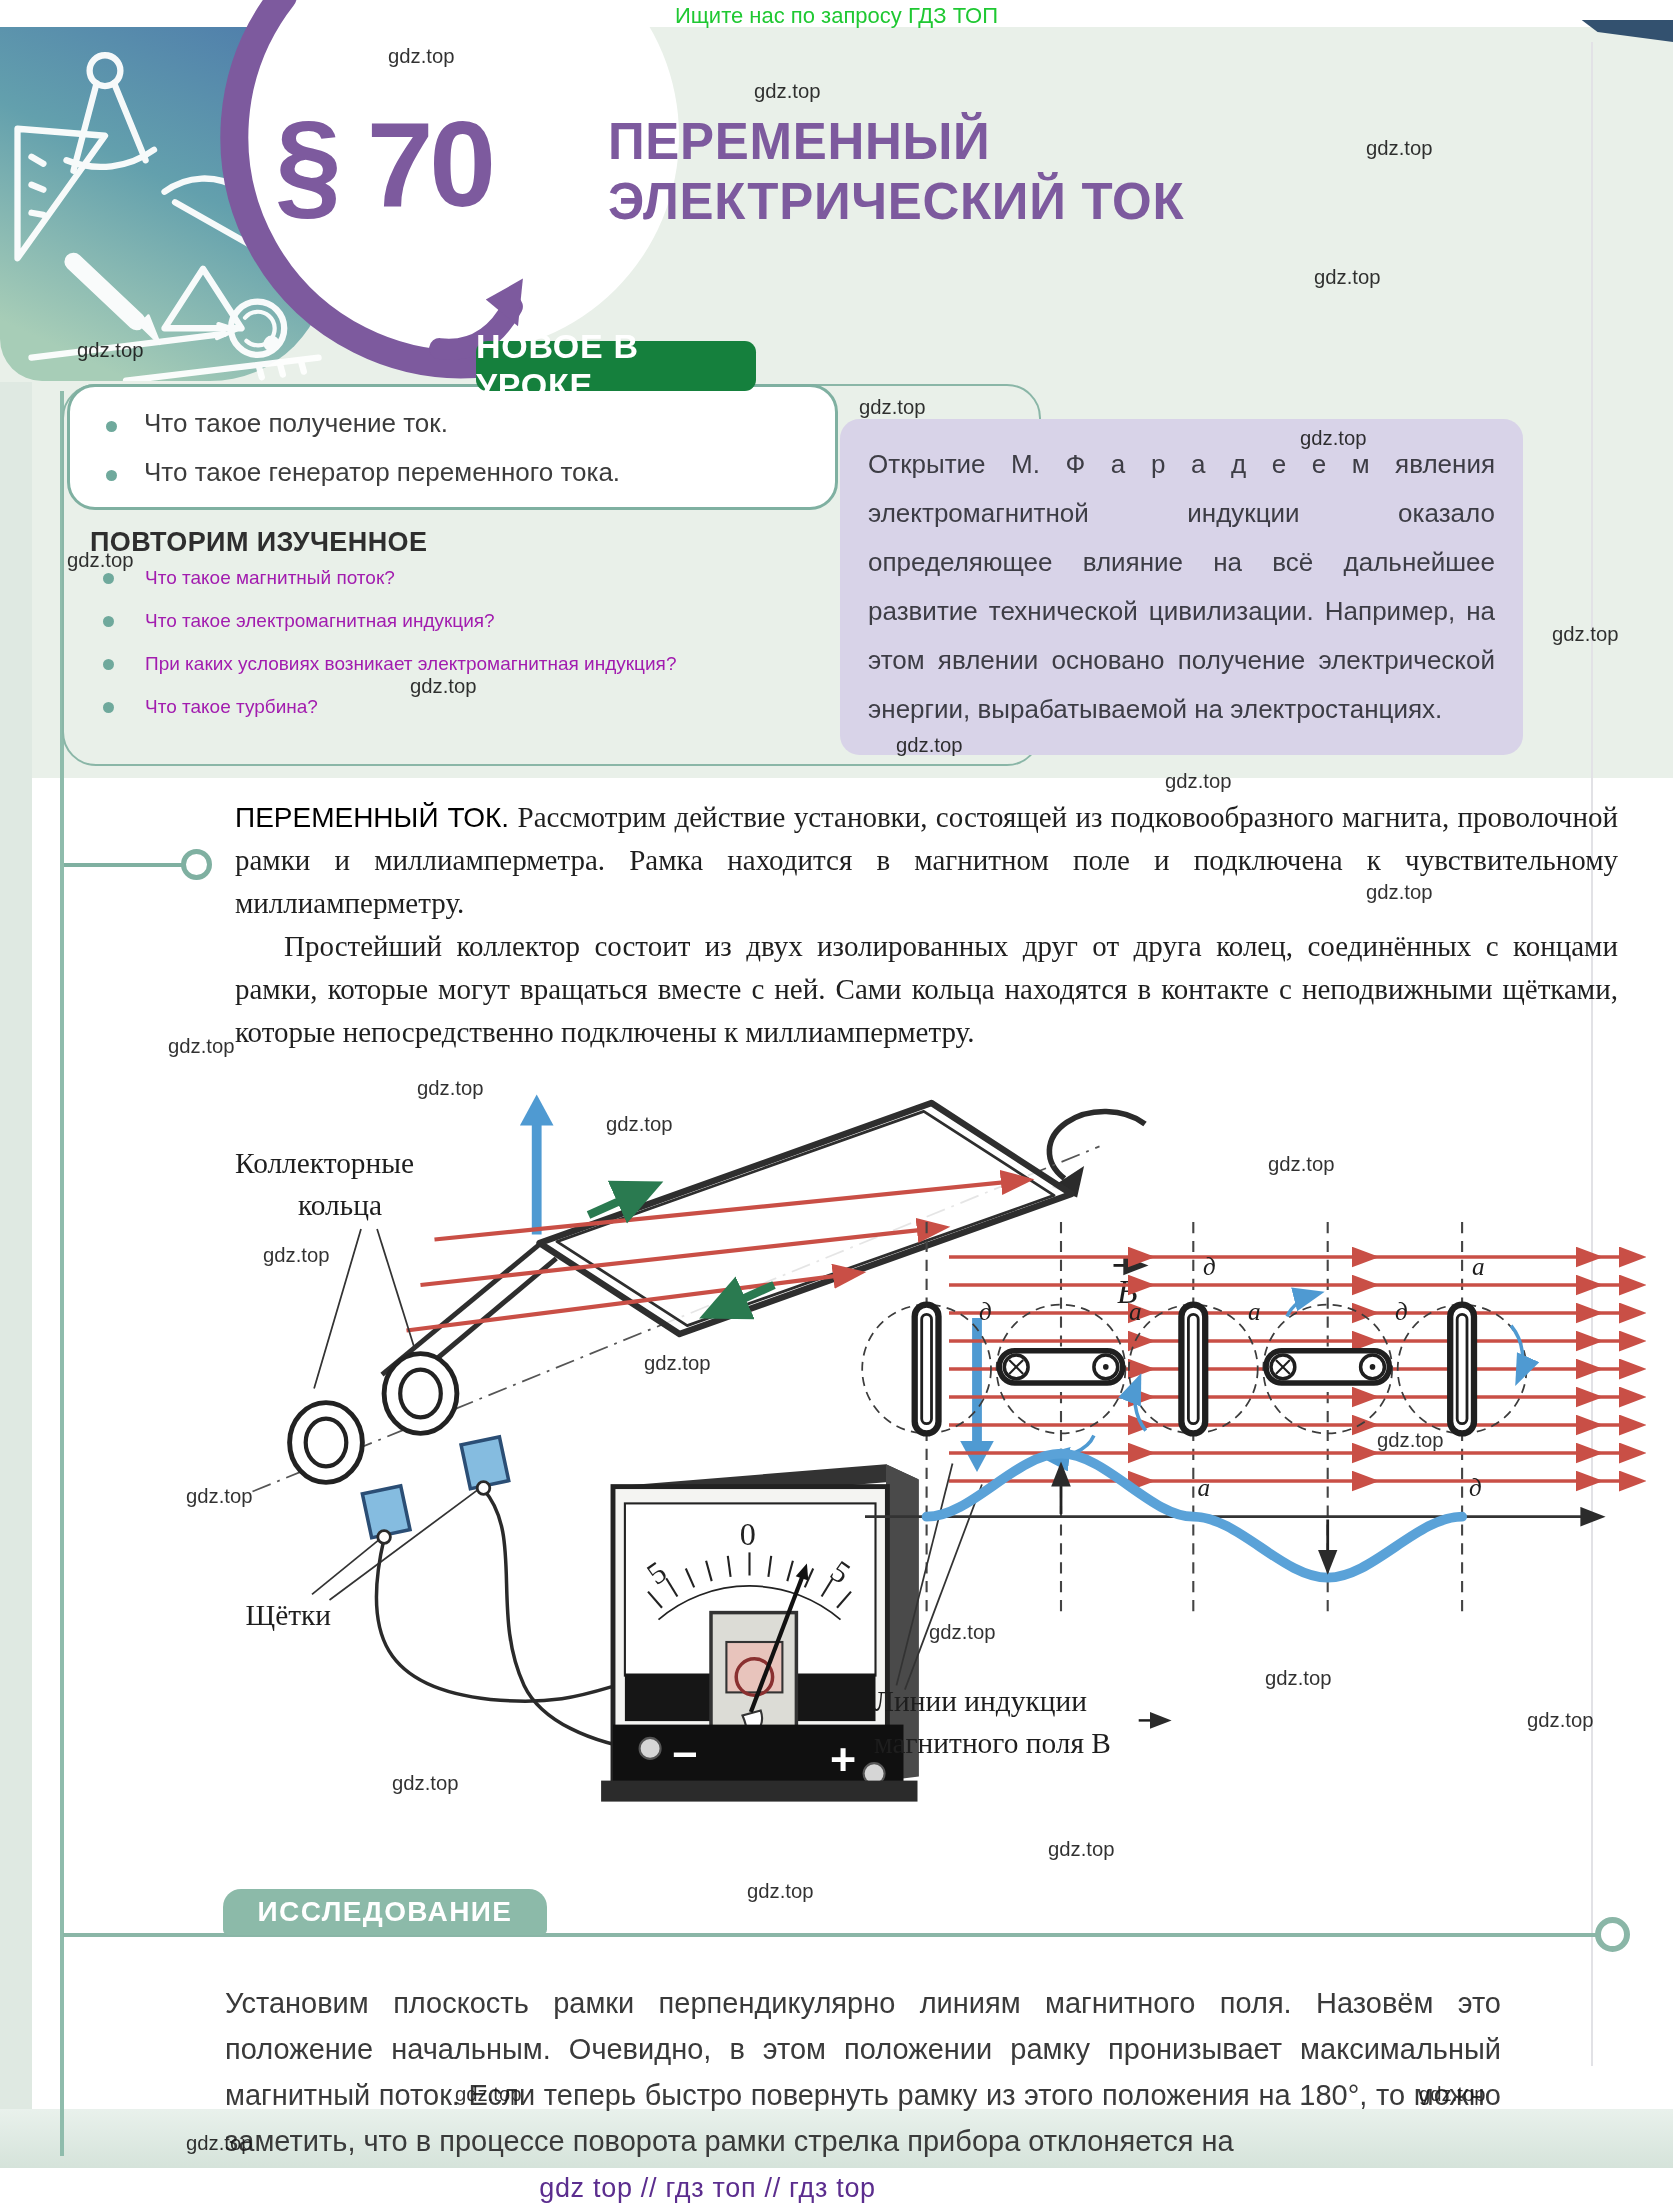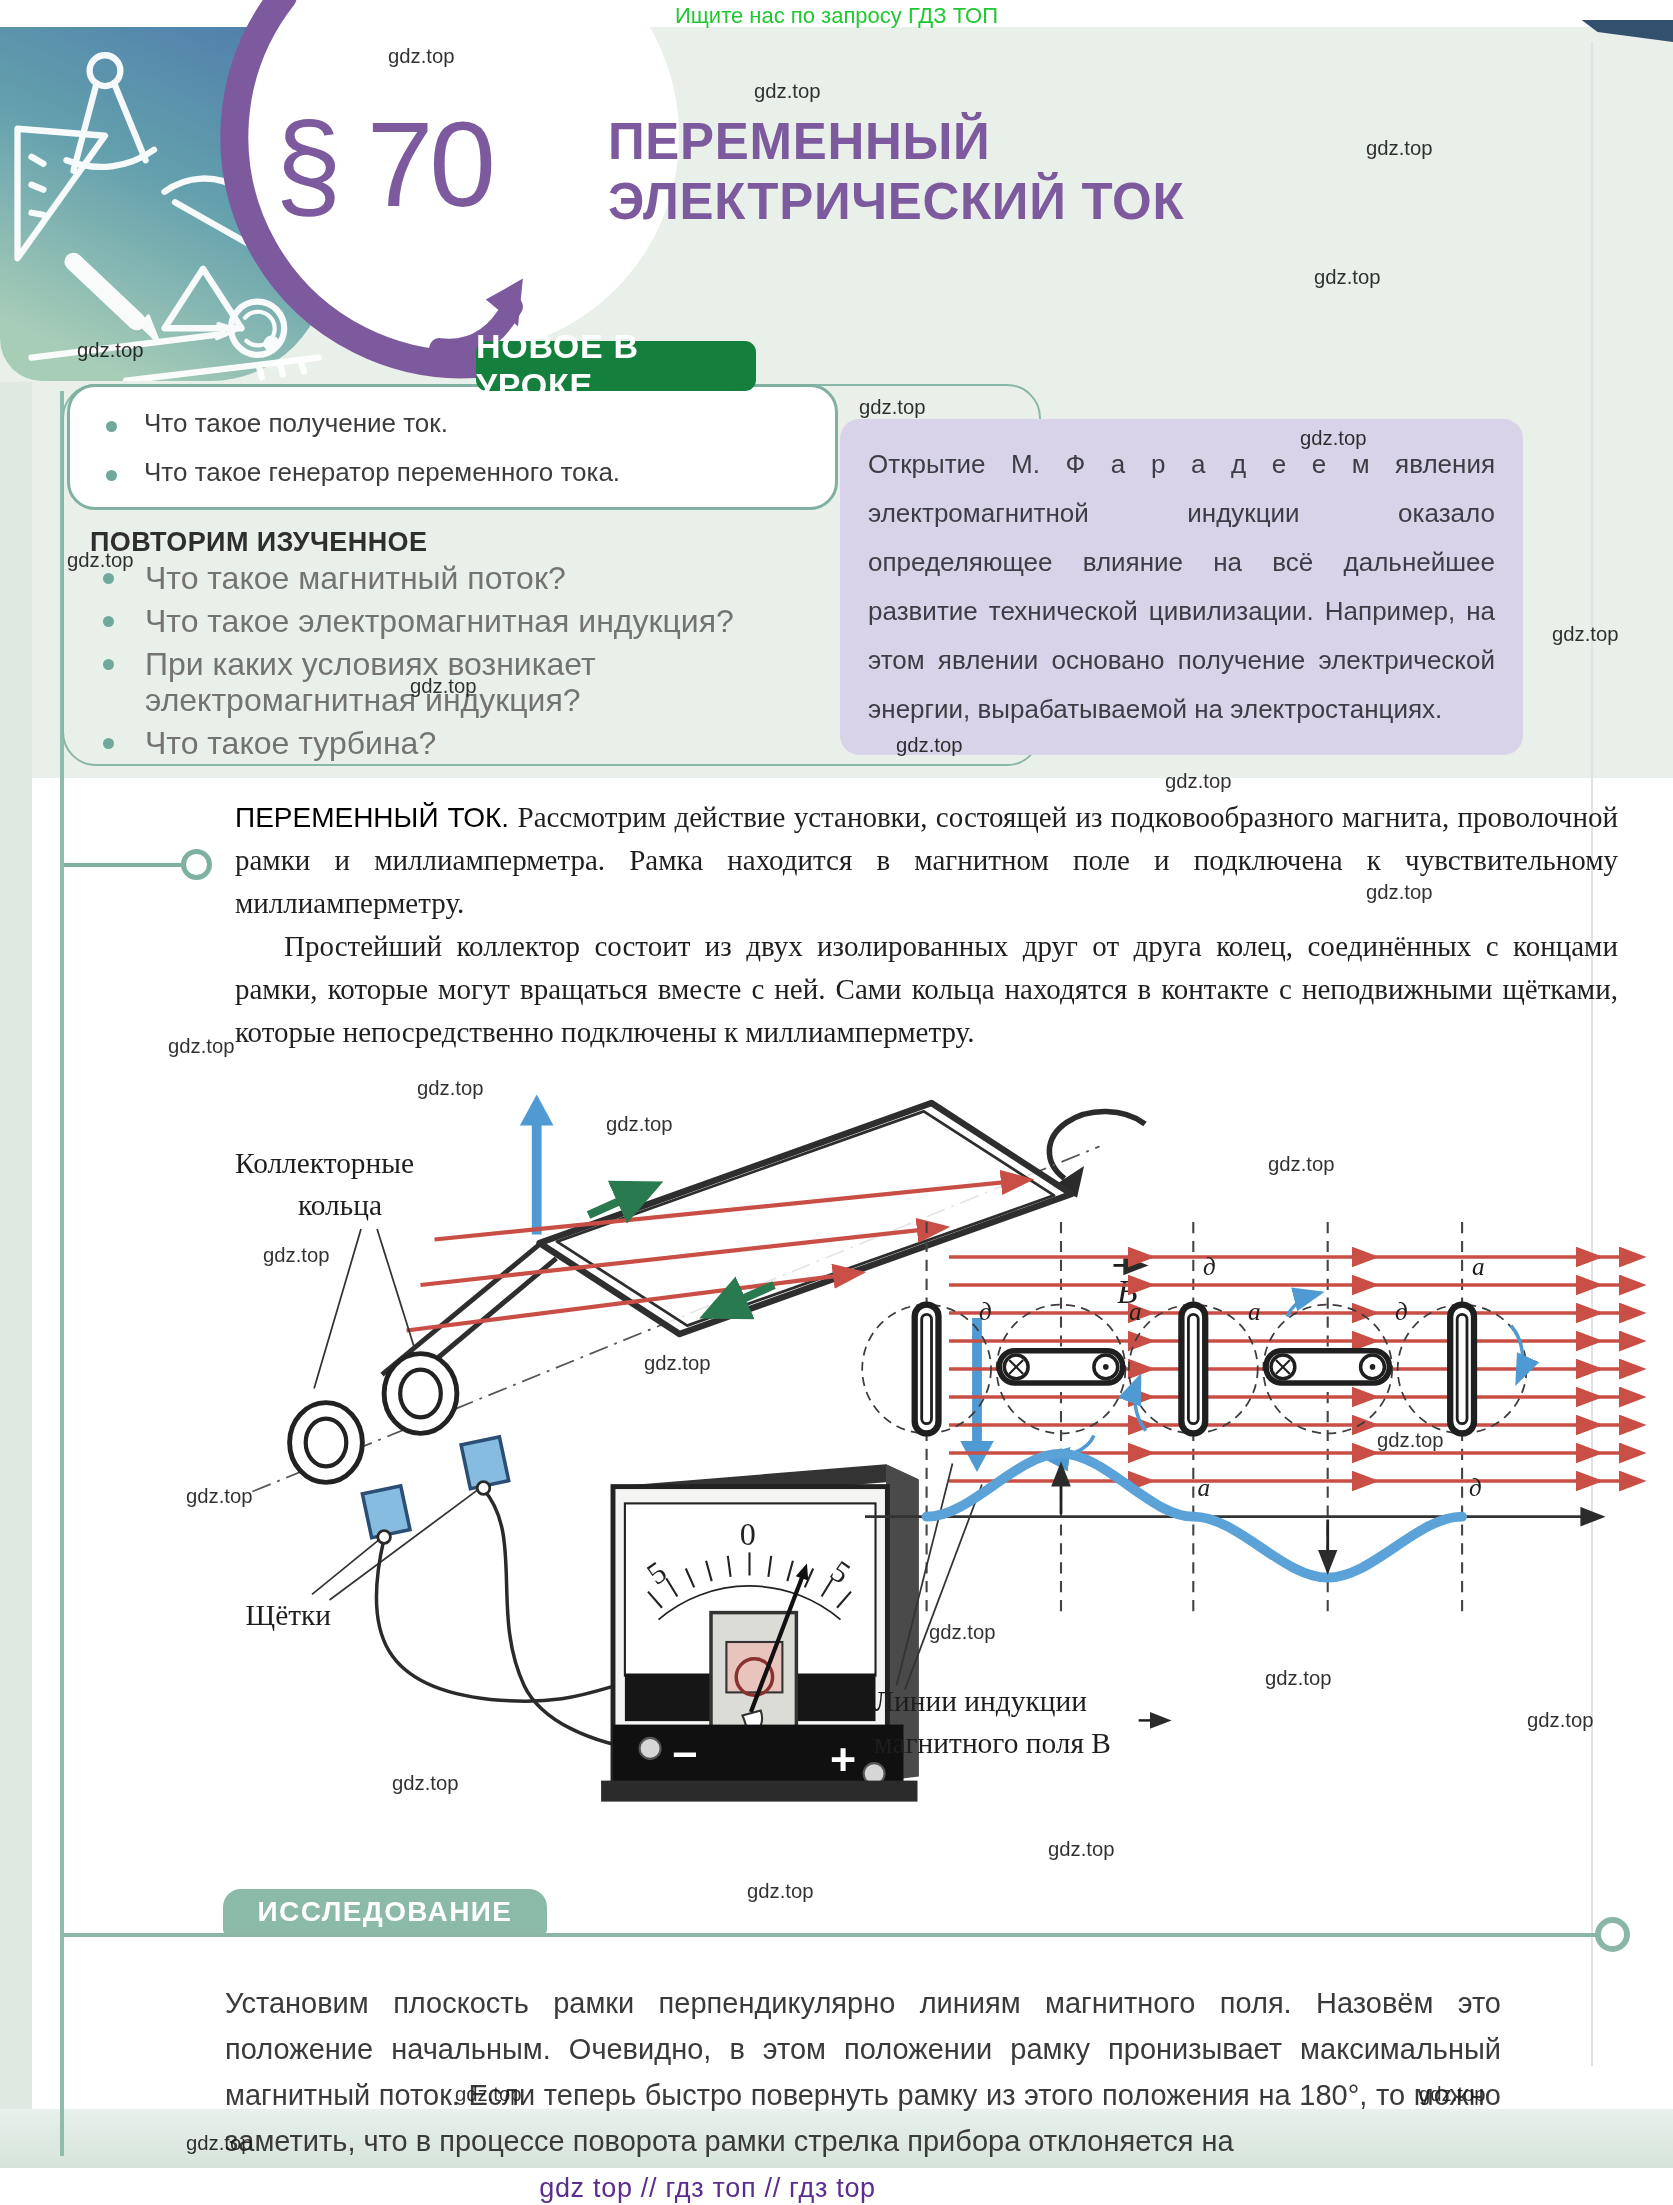--- a/index.html
+++ b/index.html
@@ -25,34 +25,34 @@
   .corner{left:0;top:27px;width:329px;height:354px;
       background:linear-gradient(205deg,#4d7aab 0%,#63a0ad 45%,#a7cdb7 88%);
       border-radius:0 0 119px 42px;}
   .white-circle{left:245px;top:-81px;width:434px;height:434px;border-radius:50%;background:#ffffff;}
 
   
   .margin-line{left:60px;top:391px;width:3.5px;height:1765px;background:#8fbcac;}
   .outer-box{left:62px;top:384px;width:975px;height:378px;border:2.8px solid #8ab6a7;border-radius:34px;}
 
   
-  .par-mark{left:275px;top:104px;font-size:120px;line-height:1;font-weight:400;color:#7d5a9e;letter-spacing:-4.2px;}
+  .par-mark{left:275px;top:104px;font-size:120px;line-height:1;font-weight:700;color:#7d5a9e;letter-spacing:-4.2px;}
   .title1{left:608px;top:112px;font-size:51px;font-weight:bold;color:#7d5a9e;letter-spacing:0.7px;}
   .title2{left:608px;top:172px;font-size:51px;font-weight:bold;color:#7d5a9e;letter-spacing:0.7px;}
 
   .badge-new{left:476px;top:341px;width:280px;height:50px;background:#15803d;border-radius:11.2px;
       display:flex;align-items:center;justify-content:center;color:#fff;font-size:34px;font-weight:bold;letter-spacing:0.7px;}
 
   .white-box{left:67px;top:384px;width:765px;height:120px;background:#fff;border:3.5px solid #7fb0a1;border-radius:28px;}
   .wb-item{position:absolute;left:74px;font-size:26px;color:#3c3c3c;}
   .dot{position:absolute;width:11.2px;height:11.2px;border-radius:50%;background:#6fa99c;}
 
   .review-head{left:90px;top:527px;font-size:27px;font-weight:bold;color:#2e2e2e;letter-spacing:0.4px;}
   .review-list{left:90px;top:560px;width:735px;}
-  .rv-item{position:relative;padding-left:55px;margin-bottom:7px;font-size:32px;line-height:36px;color:#737373;}
+  .rv-item{position:relative;padding-left:55px;margin-bottom:7px;font-size:19px;line-height:36px;color:#a21caf;}
   .rv-item .dot{left:12.6px;top:12.6px;}
 
   .faraday{left:840px;top:419px;width:683px;background:#d8d3e8;border-radius:19.6px;
       padding:21px 28px;box-sizing:border-box;font-size:26px;line-height:49px;color:#3d3d45;text-align:justify;}
 
   
   .conn-line{left:64px;top:863px;width:120px;height:4.2px;background:#7fb0a1;}
   .conn-ring{left:181px;top:849px;width:31px;height:31px;border:5.6px solid #7fb0a1;border-radius:50%;background:#fff;box-sizing:border-box;}
 
   .main-text{left:235px;top:796px;width:1383px;font-family:"Liberation Serif",serif;

